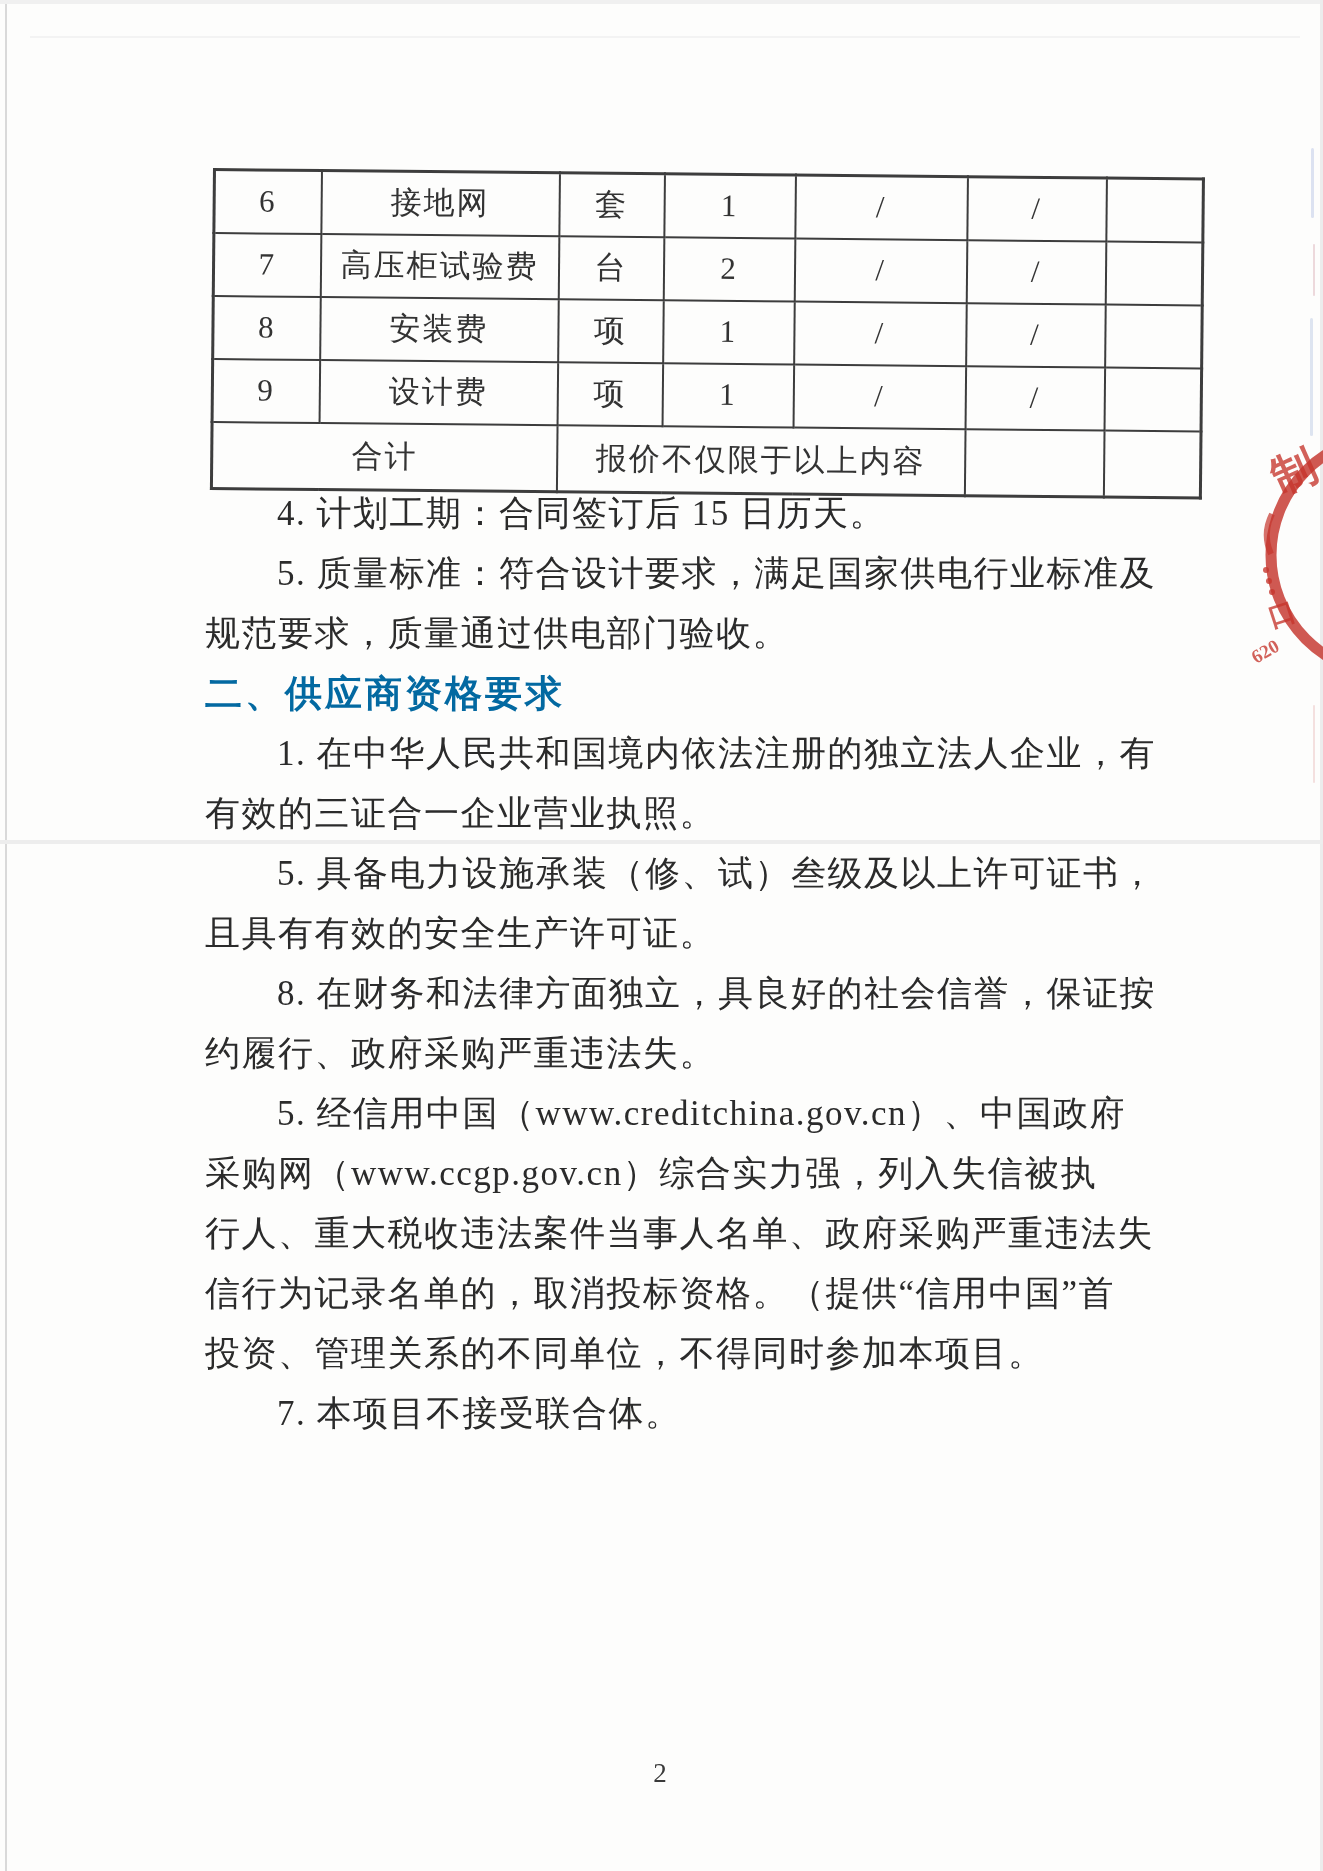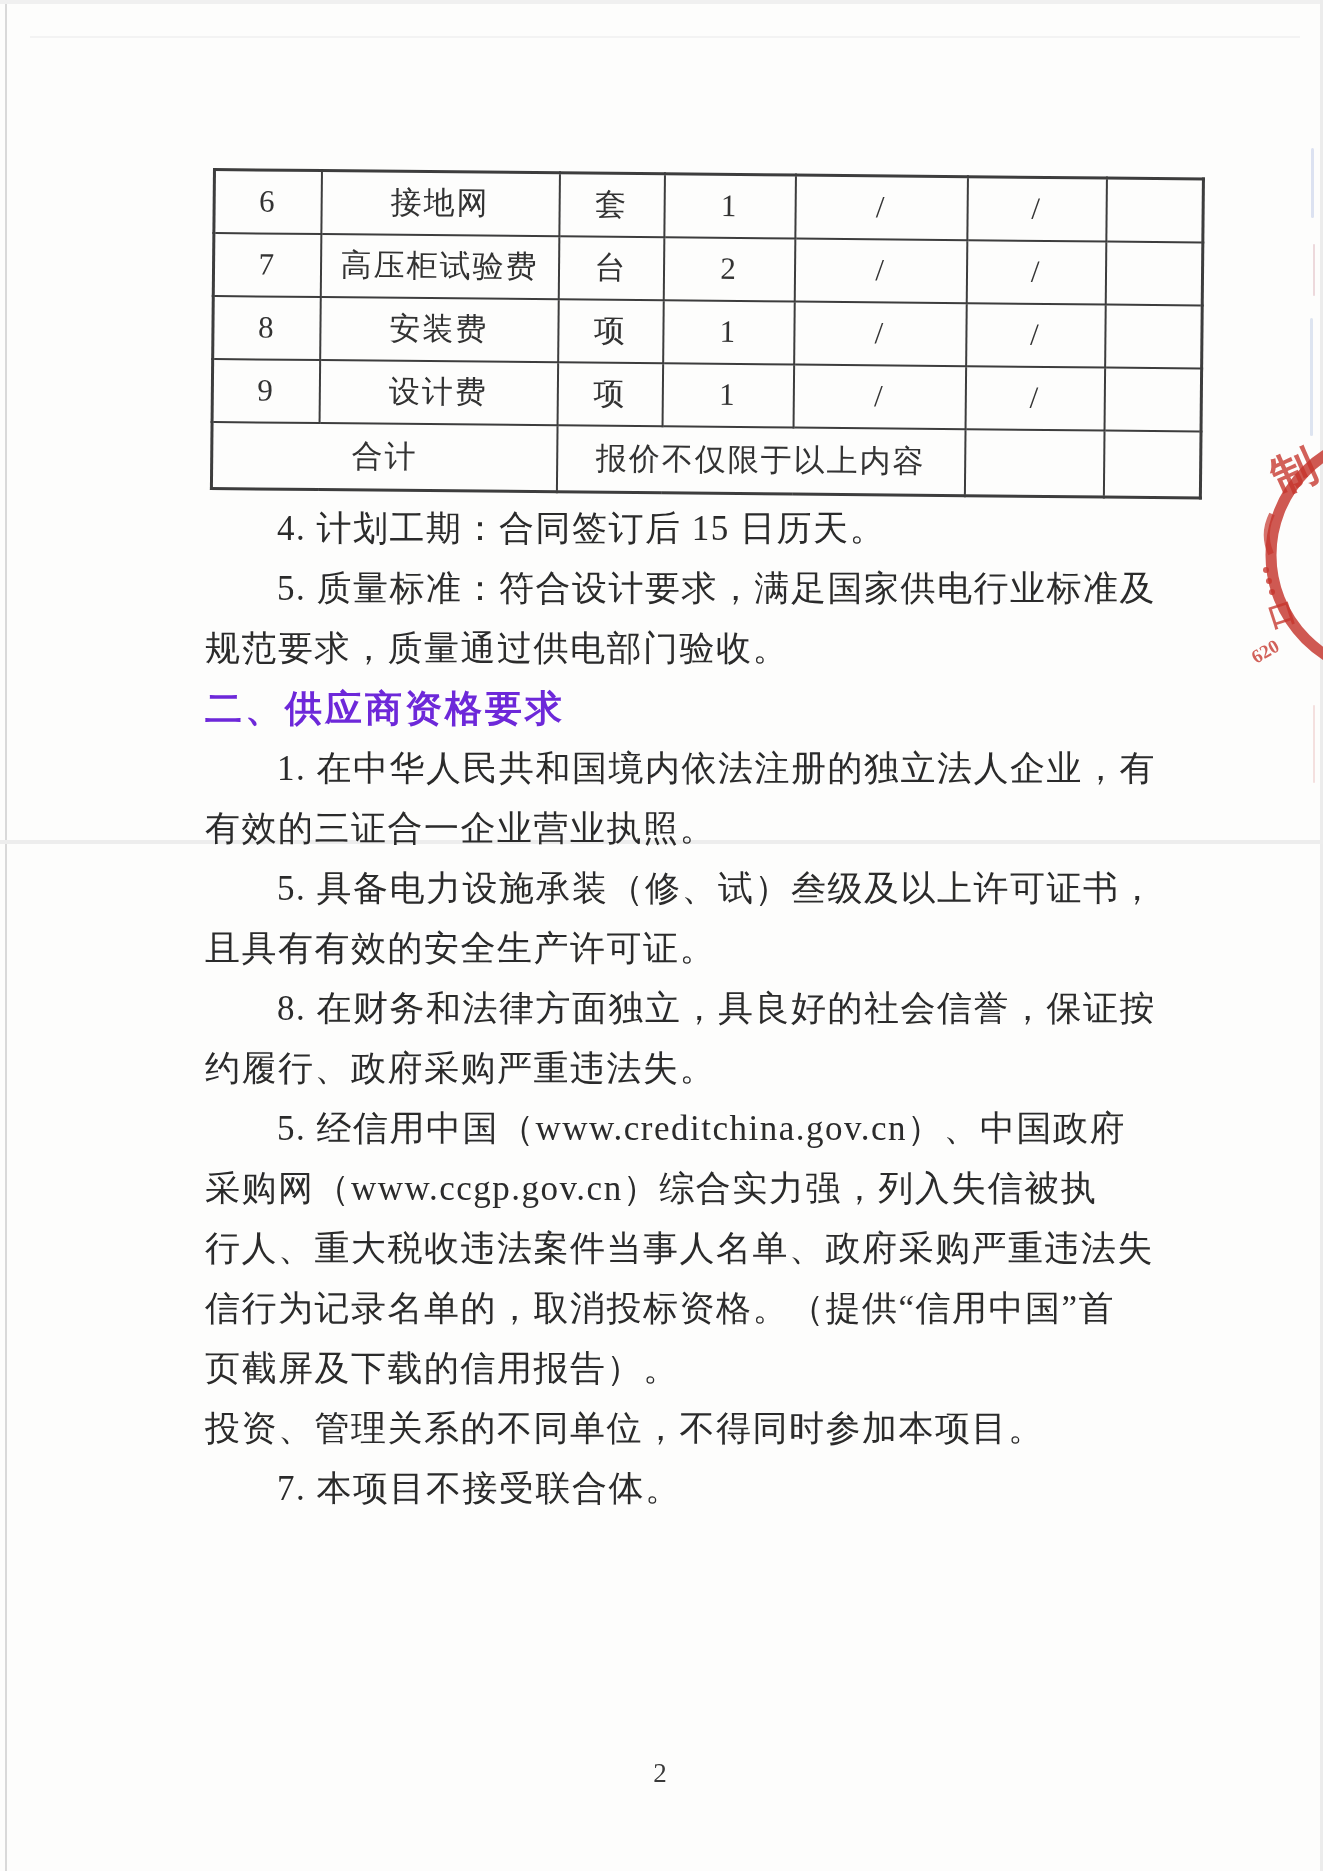--- a/index.html
+++ b/index.html
@@ -38,31 +38,31 @@
     overflow:hidden;
   }
   table.qt{border:3px solid #3d3d3d;}
   td.num{font-size:30px;letter-spacing:0;}
   td.slash{font-size:33px;letter-spacing:0;color:#3a3a3a;}
   tr.datarow{height:63px;}
   tr.totalrow{height:67px;}
 
   
   .body-text{
-    position:absolute;left:205px;top:499px;width:952px;
+    position:absolute;left:205px;top:484px;width:952px;
   }
   .ln{
     height:60px;line-height:60px;
     font-size:35px;letter-spacing:1.5px;
     white-space:nowrap;color:#2b2b2b;
   }
   .ln.ind{padding-left:72px;}
   .ln.hd{
     font-family:"Liberation Sans","DejaVu Sans",sans-serif;
-    font-weight:bold;font-size:37px;letter-spacing:3px;color:#6d28d9;
+    font-weight:bold;font-size:37px;letter-spacing:3px;color:#0369a1;
   }
   .page-number{
     position:absolute;left:620px;top:1758px;width:80px;
     text-align:center;font-size:27px;color:#3a3a3a;
   }
   
   .stamp{position:absolute;left:1248px;top:422px;width:75px;height:266px;}
 </style>
 </head>
 <body>
@@ -145,21 +145,20 @@
     <div class="ln ind">1. 在中华人民共和国境内依法注册的独立法人企业，有</div>
     <div class="ln">有效的三证合一企业营业执照。</div>
     <div class="ln ind">5. 具备电力设施承装（修、试）叁级及以上许可证书，</div>
     <div class="ln">且具有有效的安全生产许可证。</div>
     <div class="ln ind">8. 在财务和法律方面独立，具良好的社会信誉，保证按</div>
     <div class="ln">约履行、政府采购严重违法失。</div>
     <div class="ln ind">5. 经信用中国（www.creditchina.gov.cn）、中国政府</div>
     <div class="ln">采购网（www.ccgp.gov.cn）综合实力强，列入失信被执</div>
     <div class="ln">行人、重大税收违法案件当事人名单、政府采购严重违法失</div>
     <div class="ln">信行为记录名单的，取消投标资格。（提供“信用中国”首</div>
-    <div class="ln">页截屏及下载的信用报告）。</div>
     <div class="ln">投资、管理关系的不同单位，不得同时参加本项目。</div>
     <div class="ln ind">7. 本项目不接受联合体。</div>
   </div>
 
   <div class="stamp">
     <svg width="75" height="266" viewBox="0 0 75 266" xmlns="http://www.w3.org/2000/svg">
       <g stroke="#c5352c" stroke-opacity="0.82" fill="none">
         <circle cx="142" cy="133" r="119" stroke-width="11"></circle>
       </g>
       <g fill="#c5352c" fill-opacity="0.78" font-family="'Liberation Serif','DejaVu Serif',serif" font-weight="bold">

